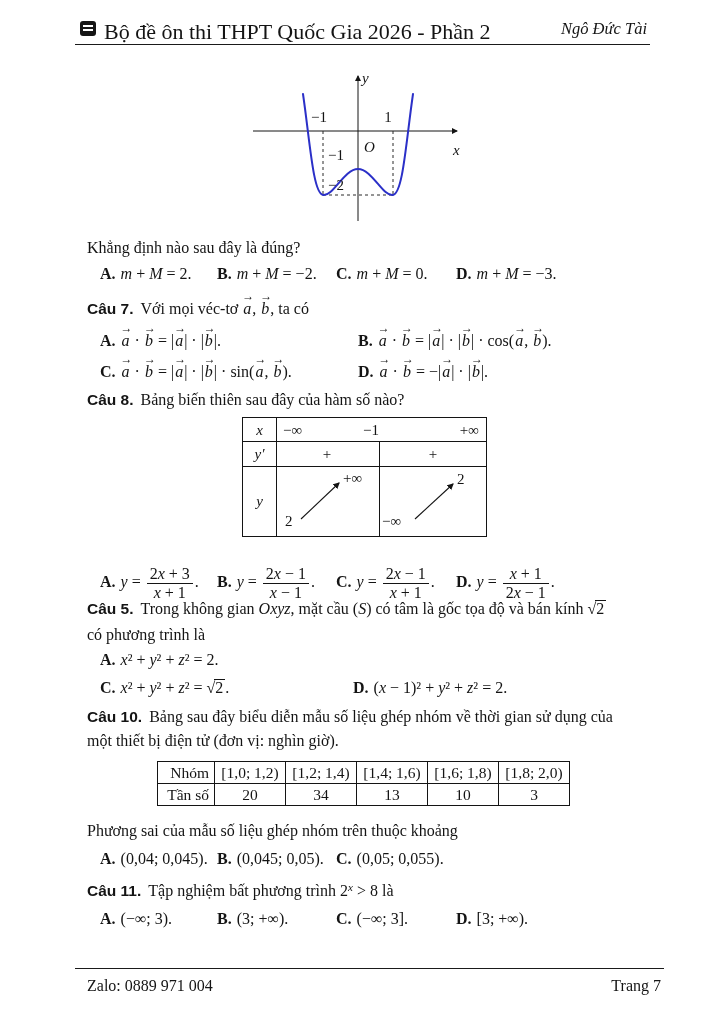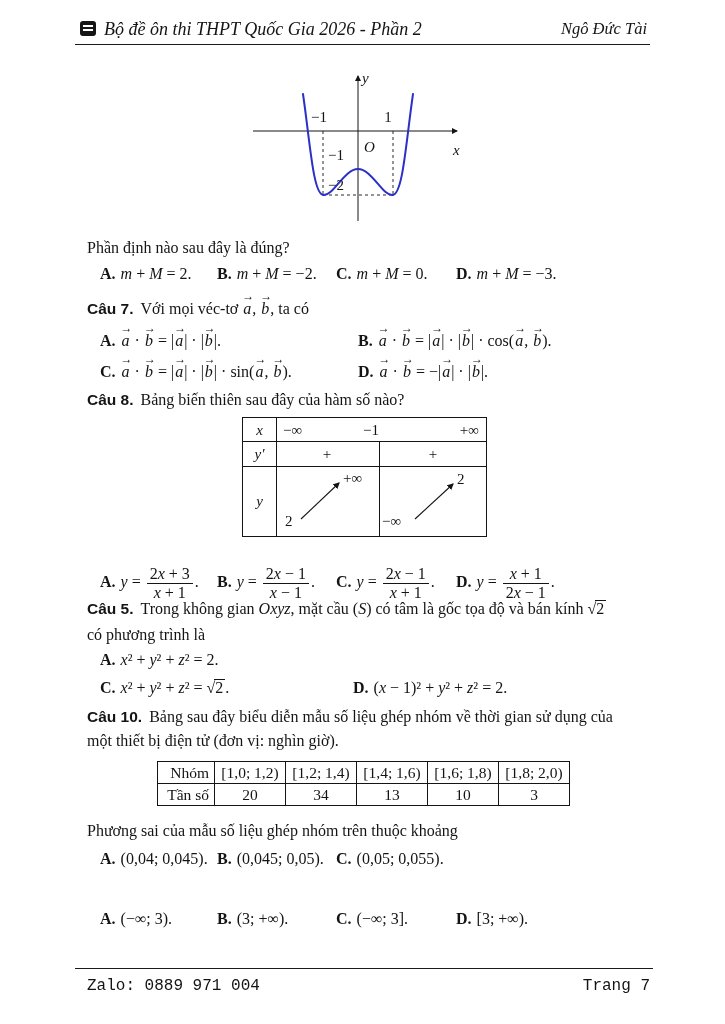--- a/index.html
+++ b/index.html
@@ -6,23 +6,23 @@
   .page{position:relative;width:725px;height:1024px;background:#ffffff;margin:0 auto;
         font-family:"Liberation Serif","DejaVu Serif",serif;color:#141414;font-size:16px;overflow:hidden;}
   .it{font-style:italic;}
 
   
   .hdr{position:absolute;left:75px;right:75px;top:18px;height:26px;border-bottom:1.6px solid #1a1a1a;}
   .book-icon{position:absolute;left:5px;top:3px;width:16px;height:15px;background:#151515;border-radius:3px;}
   .book-icon .bl{position:absolute;left:3px;right:3px;height:2px;background:#ffffff;}
   .book-icon .bl:nth-child(1){top:4px;}
   .book-icon .bl:nth-child(2){top:8px;}
-  .hdr-title{position:absolute;left:29px;top:1px;font-size:18px;font-style:italic;}
+  .hdr-title{position:absolute;left:29px;top:1px;font-size:22px;}
   .hdr-author{position:absolute;right:3px;top:1px;font-size:16.5px;font-style:italic;}
-  .ftr{position:absolute;left:75px;right:72px;top:968px;height:34px;border-top:1.6px solid #1a1a1a;font-family:Liberation Mono, monospace;}
+  .ftr{position:absolute;left:75px;right:61px;top:968px;height:34px;border-top:1.6px solid #1a1a1a;}
   .ftr-left{position:absolute;left:12px;top:8px;}
   .ftr-right{position:absolute;right:3px;top:8px;}
 
   
   .line{position:absolute;left:87px;width:551px;line-height:22px;white-space:nowrap;}
   .qlabel{font-family:"Liberation Sans","DejaVu Sans",sans-serif;font-weight:bold;font-size:15.5px;margin-right:7px;}
   .lbl{font-weight:bold;margin-right:5px;}
 
   
   .opts{position:absolute;left:87px;width:551px;display:grid;padding-left:13px;line-height:22px;white-space:nowrap;}
@@ -84,21 +84,21 @@
     <path d="M 53 30 C 60 78, 63 129, 73 131 C 83 133, 94 105, 108 105 C 122 105, 133 133, 143 131 C 153 129, 156 78, 163 30" fill="none" stroke-width="2" stroke-linecap="round" stroke="#2b30c8"></path>
     <text x="112" y="19" font-style="italic">y</text>
     <text x="203" y="91" font-style="italic">x</text>
     <text x="114" y="88" font-style="italic">O</text>
     <text x="69" y="58" text-anchor="middle">−1</text>
     <text x="138" y="58" text-anchor="middle">1</text>
     <text x="86" y="96" text-anchor="middle">−1</text>
     <text x="86" y="126" text-anchor="middle">−2</text>
   </svg>
 
-  <div class="line" style="top:237px">Phần định nào sau đây là đúng?</div>
+  <div class="line" style="top:237px">Khẳng định nào sau đây là đúng?</div>
   <div class="opts g4" style="top:263px">
     <div class="opt"><span class="lbl">A.</span><span><span class="it">m</span><span> + </span><span class="it">M</span><span> = 2.</span></span></div>
     <div class="opt"><span class="lbl">B.</span><span><span class="it">m</span><span> + </span><span class="it">M</span><span> = −2.</span></span></div>
     <div class="opt"><span class="lbl">C.</span><span><span class="it">m</span><span> + </span><span class="it">M</span><span> = 0.</span></span></div>
     <div class="opt"><span class="lbl">D.</span><span><span class="it">m</span><span> + </span><span class="it">M</span><span> = −3.</span></span></div>
   </div>
 
   <div class="line" style="top:298px">
     <span class="qlabel">Câu 7.</span><span><span>Với mọi véc-tơ </span><span class="vec"><span class="arr">→</span><span class="it">a</span></span><span>, </span><span class="vec"><span class="arr">→</span><span class="it">b</span></span><span>, ta có</span></span>
   </div>
@@ -190,20 +190,23 @@
   </tbody>
     </table>
 
   <div class="line" style="top:820px">Phương sai của mẫu số liệu ghép nhóm trên thuộc khoảng</div>
   <div class="opts g4" style="top:848px">
     <div class="opt"><span class="lbl">A.</span><span>(0,04; 0,045).</span></div>
     <div class="opt"><span class="lbl">B.</span><span>(0,045; 0,05).</span></div>
     <div class="opt"><span class="lbl">C.</span><span>(0,05; 0,055).</span></div>
   </div>
 
+  <div class="line" style="top:880px">
+    <span class="qlabel">Câu 11.</span><span><span>Tập nghiệm bất phương trình 2</span><sup class="sp">x</sup><span> &gt; 8 là</span></span>
+  </div>
   <div class="opts g4" style="top:908px">
     <div class="opt"><span class="lbl">A.</span><span>(−∞; 3).</span></div>
     <div class="opt"><span class="lbl">B.</span><span>(3; +∞).</span></div>
     <div class="opt"><span class="lbl">C.</span><span>(−∞; 3].</span></div>
     <div class="opt"><span class="lbl">D.</span><span>[3; +∞).</span></div>
   </div>
 
   <div class="ftr">
     <span class="ftr-left">Zalo: 0889 971 004</span>
     <span class="ftr-right">Trang 7</span>

